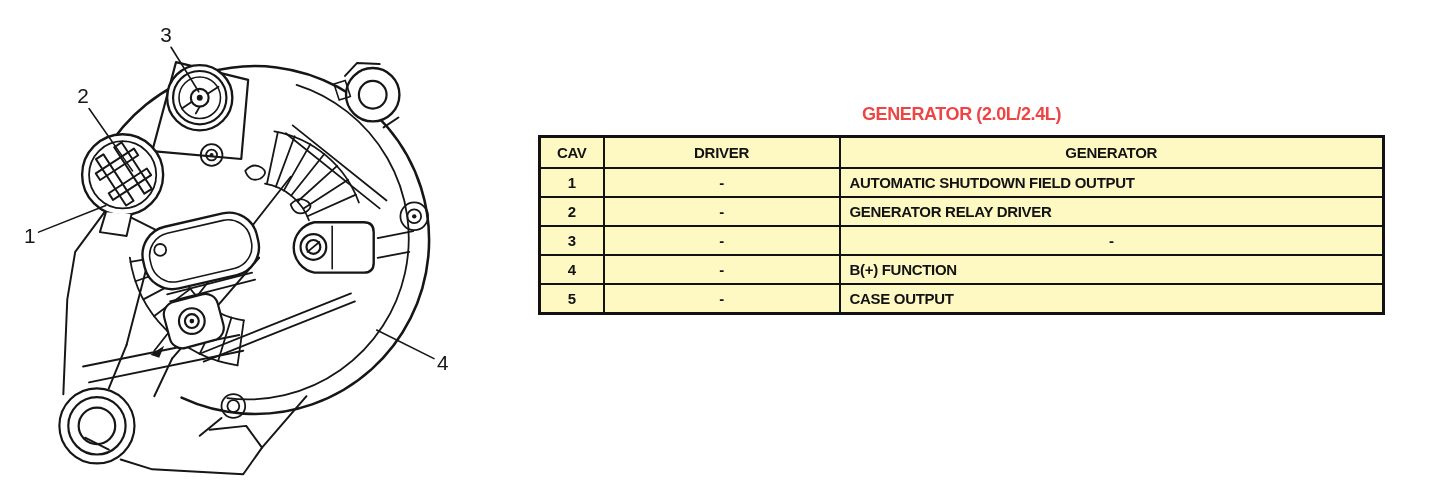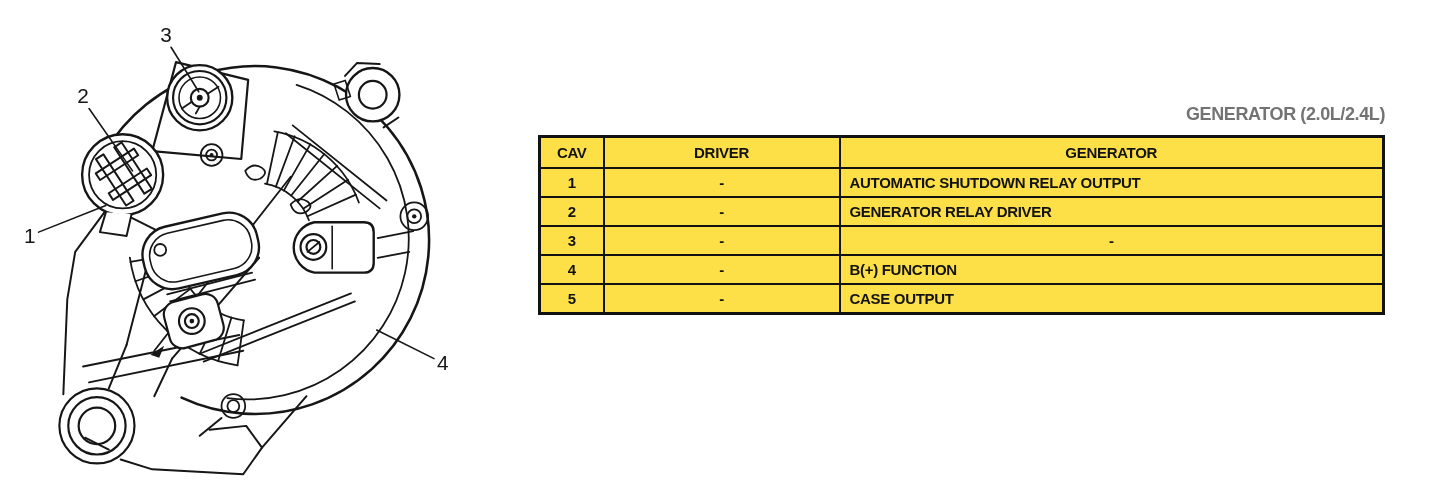--- a/index.html
+++ b/index.html
@@ -3,27 +3,27 @@
 <meta charset="utf-8">
 <style>
   html,body{margin:0;padding:0;}
   body{
     width:1440px;height:486px;background:#ffffff;position:relative;
     font-family:"Liberation Sans",sans-serif;color:#121212;overflow:hidden;
   }
   .fig{position:absolute;left:6px;top:0;width:514px;height:486px;}
   .fig svg{display:block;width:100%;height:100%;}
   .tbl-title{
-    position:absolute;left:538px;top:104px;width:847px;text-align:right;
-    font-size:18px;font-weight:700;letter-spacing:-0.4px;color:#737373;
+    position:absolute;left:538px;top:104px;width:847px;text-align:center;
+    font-size:18px;font-weight:700;letter-spacing:-0.4px;color:#ef4444;
   }
   table.pinout{
     position:absolute;left:538px;top:135px;width:847px;
     border-collapse:collapse;table-layout:fixed;
-    border:3px solid #121212;background:#fde047;
+    border:3px solid #121212;background:#fef9c3;
   }
   .pinout th,.pinout td{
     border:2px solid #121212;font-size:15px;font-weight:700;
     letter-spacing:-0.3px;padding:0 6px;height:27px;
     white-space:nowrap;overflow:hidden;color:#121212;
   }
   .pinout th{height:29px;text-align:center;}
   td.c-cav,td.c-cir{text-align:center;}
   td.fn-left{text-align:left;padding-left:9px;}
   td.fn-center{text-align:center;}
@@ -199,21 +199,21 @@
     <tr>
       <th>CAV</th>
       <th>DRIVER</th>
       <th>GENERATOR</th>
     </tr>
   </thead>
   <tbody>
       <tr>
         <td class="c-cav">1</td>
         <td class="c-cir">-</td>
-        <td class="fn-left">AUTOMATIC SHUTDOWN RELAY OUTPUT</td>
+        <td class="fn-left">AUTOMATIC SHUTDOWN FIELD OUTPUT</td>
       </tr>
       <tr>
         <td class="c-cav">2</td>
         <td class="c-cir">-</td>
         <td class="fn-left">GENERATOR RELAY DRIVER</td>
       </tr>
       <tr>
         <td class="c-cav">3</td>
         <td class="c-cir">-</td>
         <td class="fn-center">-</td>

